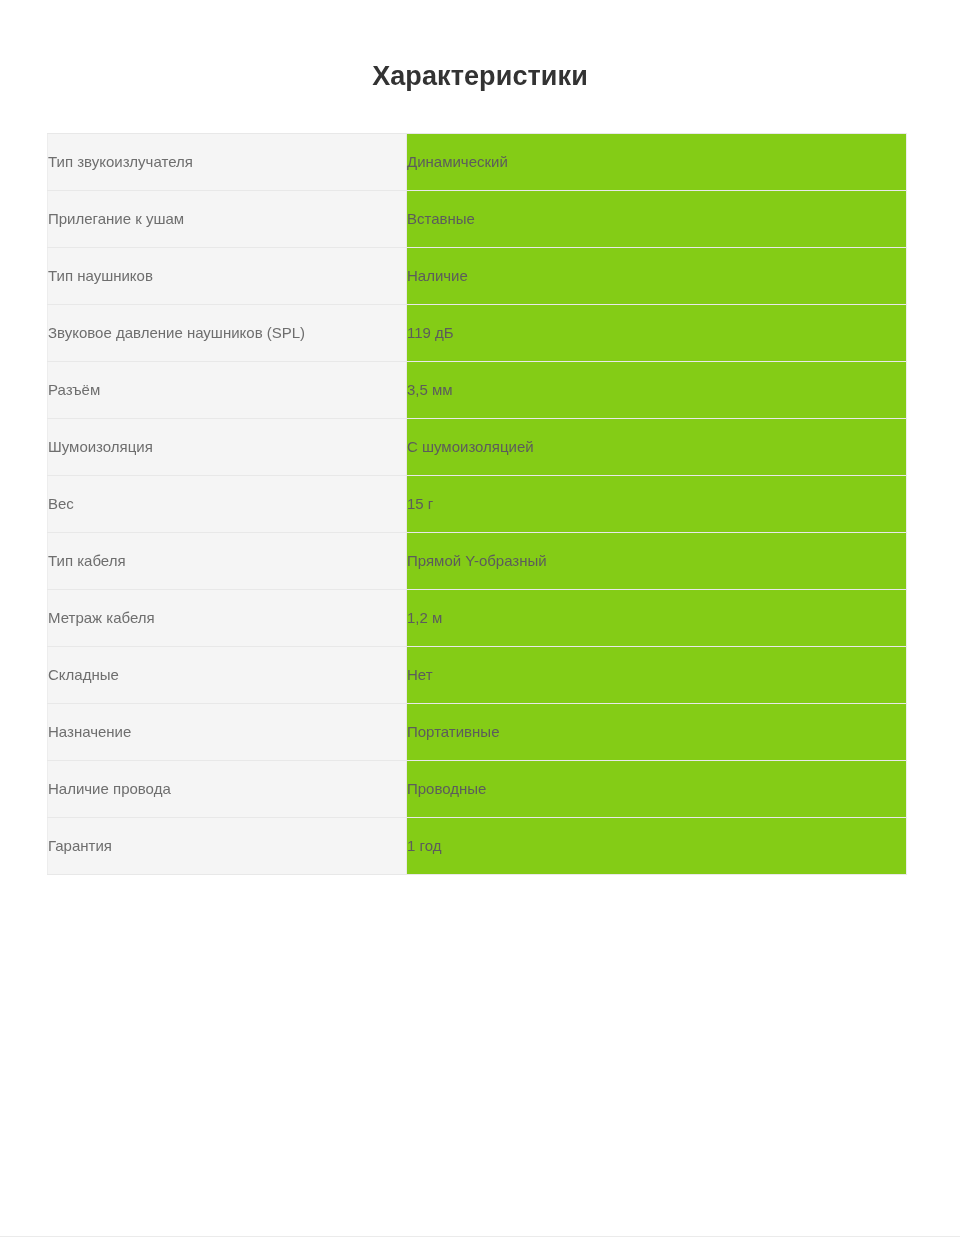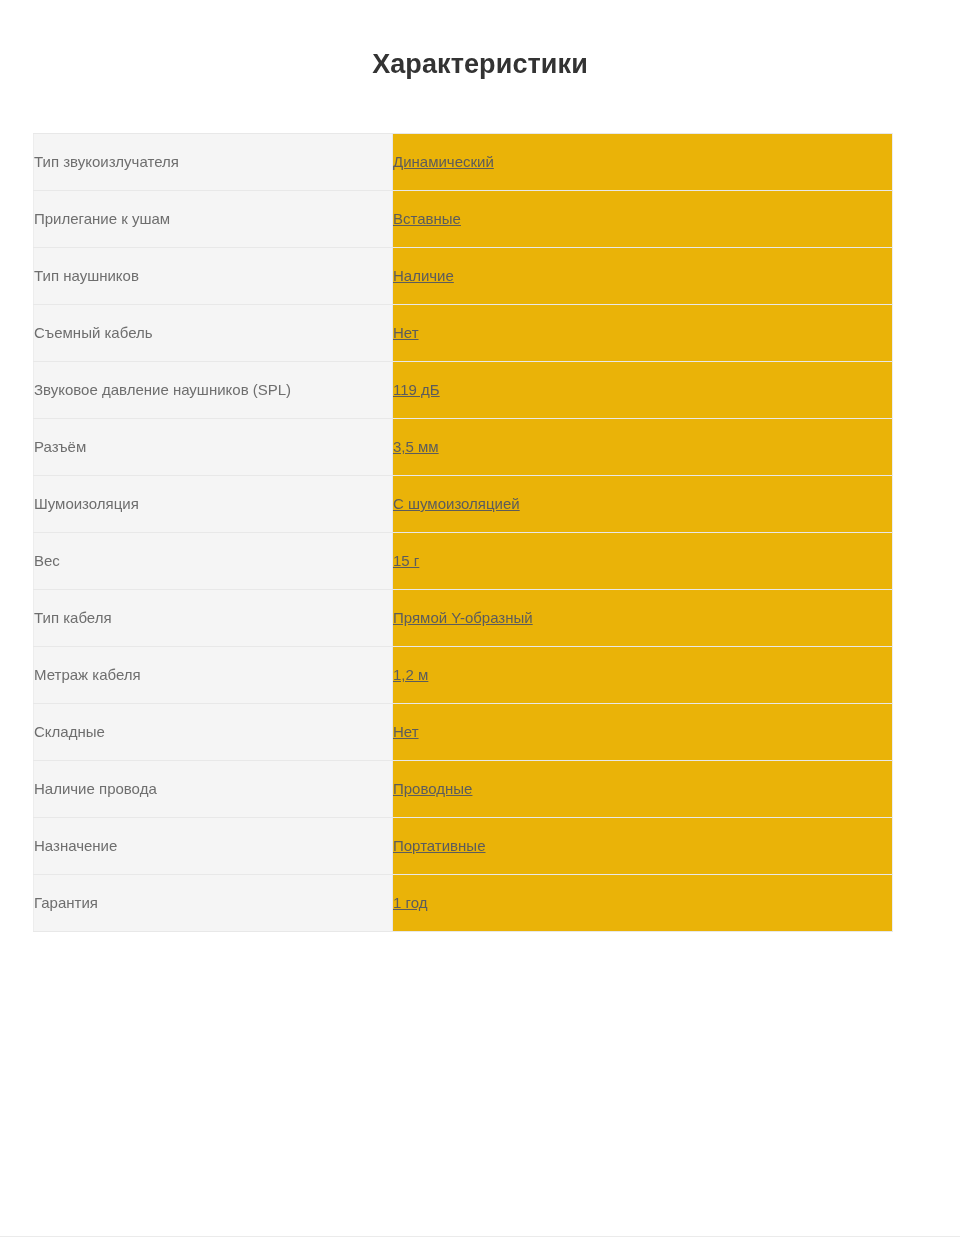--- a/index.html
+++ b/index.html
@@ -23,26 +23,26 @@
     position: relative;
     background: #ffffff;
   }
   .page-title {
     text-align: center;
     font-size: 27px;
     font-weight: bold;
     color: #333333;
     letter-spacing: 0.1px;
     margin: 0;
-    padding-top: 48px;
+    padding-top: 60px;
     line-height: 32px;
   }
   .spec-table-wrap {
     position: absolute;
-    left: 33px;
+    left: 47px;
     top: 133px;
     width: 860px;
   }
   table.spec-table {
     border-collapse: collapse;
     width: 860px;
     table-layout: fixed;
     border-top: 1px solid #e8e8e8;
     border-left: 1px solid #ededed;
     border-right: 1px solid #ededed;
@@ -60,26 +60,25 @@
   td.spec-label {
     width: 359px;
     background: #f5f5f5;
     color: #6e6e6e;
     padding-left: 20px;
     border-right: 1px solid #e8e8e8;
     box-sizing: border-box;
     white-space: nowrap;
   }
   td.spec-value {
-    background: #eab308;
+    background: #84cc16;
     color: #5c5c5c;
     padding-left: 21px;
     box-sizing: border-box;
     white-space: nowrap;
-    text-decoration: underline;
   }
   .bottom-divider {
     position: absolute;
     left: 0;
     top: 1236px;
     width: 960px;
     height: 1px;
     background: #ebebeb;
   }
 </style>
@@ -99,24 +98,20 @@
           </tr>
           <tr>
             <td class="spec-label">Прилегание к ушам</td>
             <td class="spec-value">Вставные</td>
           </tr>
           <tr>
             <td class="spec-label">Тип наушников</td>
             <td class="spec-value">Наличие</td>
           </tr>
           <tr>
-            <td class="spec-label">Съемный кабель</td>
-            <td class="spec-value">Нет</td>
-          </tr>
-          <tr>
             <td class="spec-label">Звуковое давление наушников (SPL)</td>
             <td class="spec-value">119 дБ</td>
           </tr>
           <tr>
             <td class="spec-label">Разъём</td>
             <td class="spec-value">3,5 мм</td>
           </tr>
           <tr>
             <td class="spec-label">Шумоизоляция</td>
             <td class="spec-value">С шумоизоляцией</td>
@@ -131,26 +126,26 @@
           </tr>
           <tr>
             <td class="spec-label">Метраж кабеля</td>
             <td class="spec-value">1,2 м</td>
           </tr>
           <tr>
             <td class="spec-label">Складные</td>
             <td class="spec-value">Нет</td>
           </tr>
           <tr>
+            <td class="spec-label">Назначение</td>
+            <td class="spec-value">Портативные</td>
+          </tr>
+          <tr>
             <td class="spec-label">Наличие провода</td>
             <td class="spec-value">Проводные</td>
-          </tr>
-          <tr>
-            <td class="spec-label">Назначение</td>
-            <td class="spec-value">Портативные</td>
           </tr>
           <tr>
             <td class="spec-label">Гарантия</td>
             <td class="spec-value">1 год</td>
           </tr>
         </tbody>
     </table>
   </div>
 
   <div class="bottom-divider"></div>

